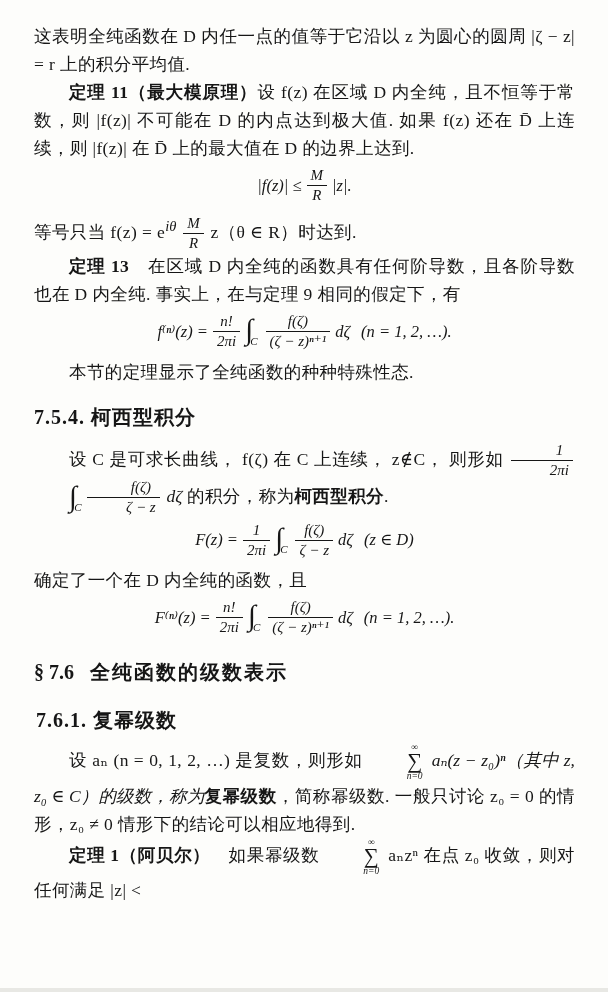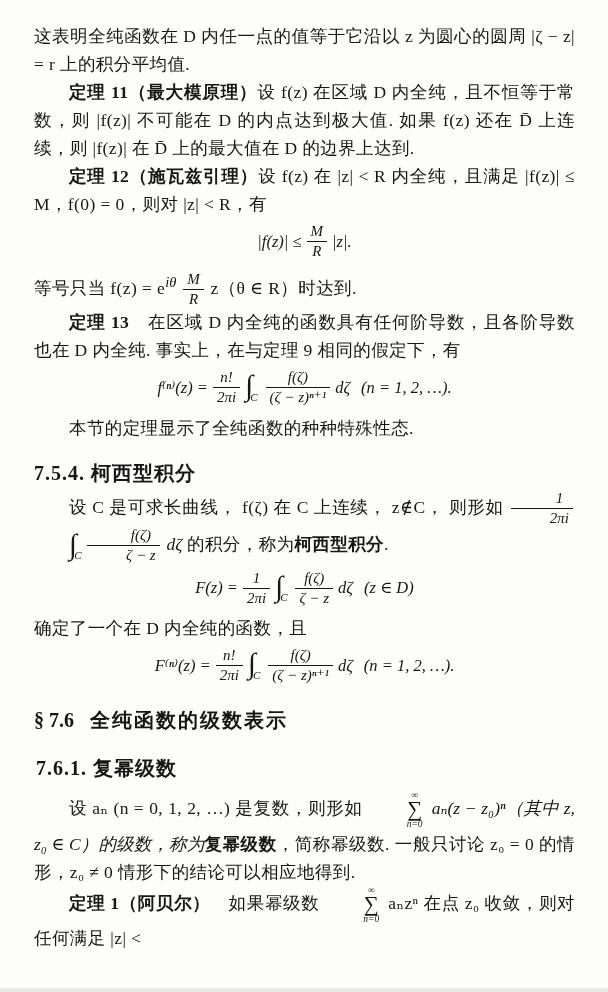--- a/index.html
+++ b/index.html
@@ -59,21 +59,21 @@
     vertical-align:middle;
     margin:0 4px;
     letter-spacing:0;
   }
   .bigop .lim{font-size:9.5px;font-style:italic;}
   .bigop .lim-top{font-style:normal;}
   .bigop .op{font-size:21px;line-height:0.95;}
   
   .sec-sub{
     font-size:20px;font-weight:bold;letter-spacing:1px;
-    margin:18px 0 4px;line-height:26px;
+    margin:18px 0 12px;line-height:26px;
   }
   .sec-main{
     font-size:20px;font-weight:bold;letter-spacing:2px;
     margin:22px 0 22px;line-height:26px;
   }
   .sec-main .sec-num{margin-right:16px;letter-spacing:0;}
   .sec-sub2{
     font-size:20px;font-weight:bold;letter-spacing:1px;
     margin:0 2px 10px;line-height:26px;
   }
@@ -84,21 +84,20 @@
 </style>
 </head>
 <body>
 
 <div class="page">
 
   <p class="body-text">这表明全纯函数在 D 内任一点的值等于它沿以 z 为圆心的圆周 |ζ − z| = r 上的积分平均值.</p>
 
   <p class="body-text indent"><span class="b">定理 11（最大模原理）</span><span>设 f(z) 在区域 D 内全纯，且不恒等于常数，则 |f(z)| 不可能在 D 的内点达到极大值. 如果 f(z) 还在 D̄ 上连续，则 |f(z)| 在 D̄ 上的最大值在 D 的边界上达到.</span></p>
 
-  <p class="body-text indent"><span class="b">定理 12（施瓦兹引理）</span><span>设 f(z) 在 |z| &lt; R 内全纯，且满足 |f(z)| ≤ M，f(0) = 0，则对 |z| &lt; R，有</span></p>
 
   <div class="eq">
     <span class="eq-inner">
       <span class="m">|f(z)| ≤</span>
       <span class="frac">
           <span class="num m">M</span>
           <span class="den m">R</span>
         </span>
       <span class="m">|z|.</span>
     </span>

